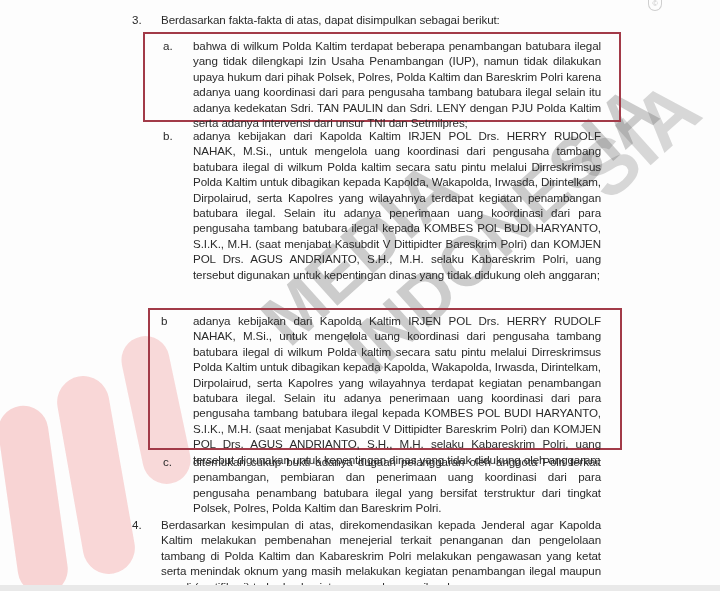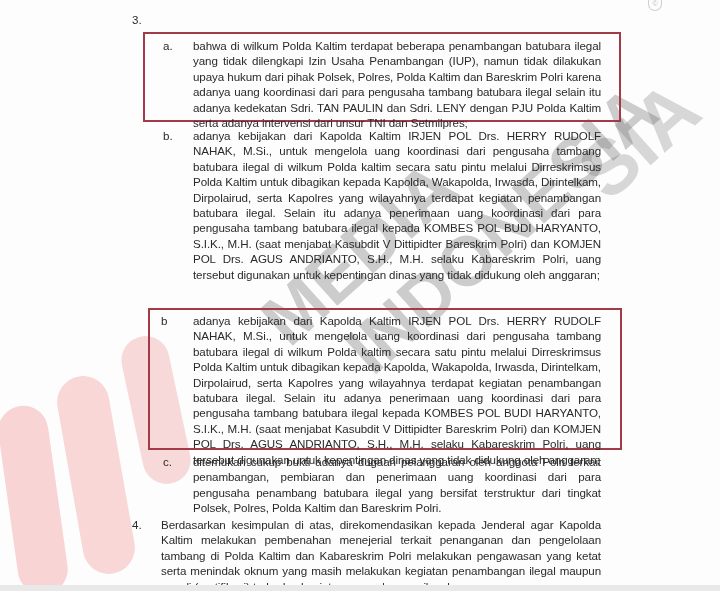--- a/index.html
+++ b/index.html
@@ -28,20 +28,21 @@
     <rect x="8" y="125" width="50" height="190" rx="25" fill="#f6c6c6" opacity="0.75" transform="rotate(-8 33 220)"></rect>
     <rect x="70" y="95" width="52" height="200" rx="26" fill="#f6c6c6" opacity="0.7" transform="rotate(-10 96 195)"></rect>
     <rect x="132" y="55" width="48" height="150" rx="24" fill="#f6c6c6" opacity="0.65" transform="rotate(-12 156 130)"></rect>
   </svg>
 
   <div class="wm" style="left:245px;top:300px;font-size:72px;transform:rotate(-42deg);">MEDIA</div>
   <div class="wm" style="left:330px;top:330px;font-size:70px;transform:rotate(-42deg);">INDONESIA</div>
   <div class="wm" style="left:560px;top:150px;font-size:78px;transform:rotate(-42deg);color:rgba(80,80,80,0.22);">SIA</div>
 
   <div class="num" style="left:132px;top:12px;">3.</div>
+  <div class="para txt" style="left:161px;top:12px;width:470px;text-align:left;">Berdasarkan fakta-fakta di atas, dapat disimpulkan sebagai berikut:</div>
 
   <div class="box" style="left:143px;top:32px;width:478px;height:90px;"></div>
   <div class="letter" style="left:163px;top:38px;">a.</div>
   <div class="para txt" style="left:193px;top:38px;width:408px;">bahwa di wilkum Polda Kaltim terdapat beberapa penambangan batubara ilegal yang tidak dilengkapi Izin Usaha Penambangan (IUP), namun tidak dilakukan upaya hukum dari pihak Polsek, Polres, Polda Kaltim dan Bareskrim Polri karena adanya uang koordinasi dari para pengusaha tambang batubara ilegal selain itu adanya kedekatan Sdri. TAN PAULIN dan Sdri. LENY dengan PJU Polda Kaltim serta adanya intervensi dari unsur TNI dan Setmilpres;</div>
 
   <div class="letter" style="left:163px;top:128px;">b.</div>
   <div class="para txt" style="left:193px;top:128px;width:408px;">adanya kebijakan dari Kapolda Kaltim IRJEN POL Drs. HERRY RUDOLF NAHAK, M.Si., untuk mengelola uang koordinasi dari pengusaha tambang batubara ilegal di wilkum Polda kaltim secara satu pintu melalui Dirreskrimsus Polda Kaltim untuk dibagikan kepada Kapolda, Wakapolda, Irwasda, Dirintelkam, Dirpolairud, serta Kapolres yang wilayahnya terdapat kegiatan penambangan batubara ilegal. Selain itu adanya penerimaan uang koordinasi dari para pengusaha tambang batubara ilegal kepada KOMBES POL BUDI HARYANTO, S.I.K., M.H. (saat menjabat Kasubdit V Dittipidter Bareskrim Polri) dan KOMJEN POL Drs. AGUS ANDRIANTO, S.H., M.H. selaku Kabareskrim Polri, uang tersebut digunakan untuk kepentingan dinas yang tidak didukung oleh anggaran;</div>
 
   <div class="box" style="left:148px;top:308px;width:474px;height:142px;"></div>
   <div class="letter" style="left:161px;top:313px;">b</div>

